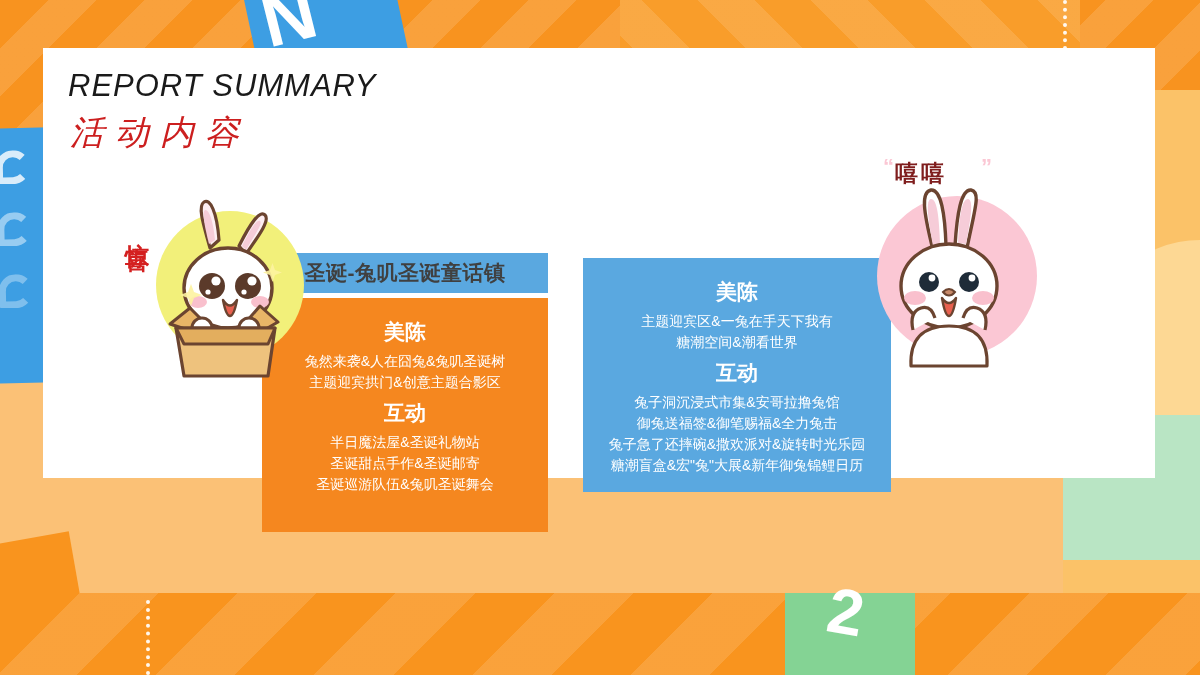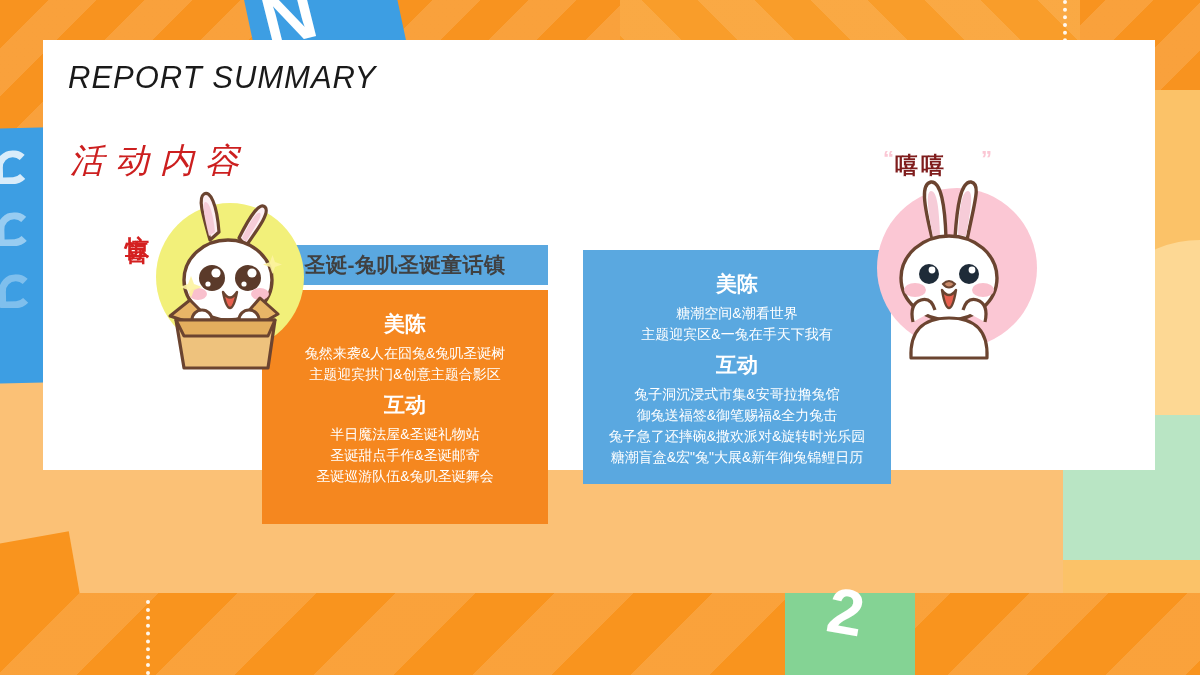--- a/index.html
+++ b/index.html
@@ -117,40 +117,39 @@
     top: 0; width: 0;
     border-left: 4px dotted rgba(255,255,255,0.92);
   }
   .dotted-v.d1 { left: 1063px; top: 0;   height: 96px; }
   .dotted-v.d2 { left: 1148px; top: 170px; height: 70px; border-left-style: dotted; }
   .dotted-v.d3 { left: 146px; top: 600px; height: 75px; }
 
   
   #panel {
     position: absolute;
-    left: 43px; top: 40px;
+    left: 43px; top: 48px;
     width: 1112px; height: 430px;
     background: #ffffff;
   }
 
   
   .heading-en {
     position: absolute; left: 25px; top: 20px;
     font-size: 31px; font-style: italic; font-weight: 400;
     letter-spacing: 1px; color: #1a1a1a;
     font-family: "Liberation Sans", sans-serif;
     white-space: nowrap;
   }
   .heading-cn {
     position: absolute; left: 27px; top: 62px;
     font-size: 34px; font-style: italic; font-weight: 400;
     letter-spacing: 11px; color: #cc1f1f;
     font-family: "Liberation Sans", "DejaVu Sans", sans-serif;
     white-space: nowrap;
-    margin-top: 36px;
   }
 
   
   .card { position: absolute; }
   .card-header {
     height: 40px;
     display: flex; align-items: center; justify-content: center;
     color: #404040; font-size: 21px; font-weight: 700;
     letter-spacing: 0.5px; white-space: nowrap;
     font-family: "Liberation Sans", "DejaVu Sans", sans-serif;
@@ -266,22 +265,22 @@
         <div class="sect-title">互动</div>
         <div class="sect-line">半日魔法屋&amp;圣诞礼物站</div>
         <div class="sect-line">圣诞甜点手作&amp;圣诞邮寄</div>
         <div class="sect-line">圣诞巡游队伍&amp;兔叽圣诞舞会</div>
       </div>
     </div>
 
     <div class="card" id="card-right">
       <div class="card-body">
         <div class="sect-title">美陈</div>
+        <div class="sect-line">主题迎宾区&amp;一兔在手天下我有</div>
         <div class="sect-line">糖潮空间&amp;潮看世界</div>
-        <div class="sect-line">主题迎宾区&amp;一兔在手天下我有</div>
         <div class="sect-title">互动</div>
         <div class="sect-line">兔子洞沉浸式市集&amp;安哥拉撸兔馆</div>
         <div class="sect-line">御兔送福签&amp;御笔赐福&amp;全力兔击</div>
         <div class="sect-line">兔子急了还摔碗&amp;撒欢派对&amp;旋转时光乐园</div>
         <div class="sect-line">糖潮盲盒&amp;宏"兔"大展&amp;新年御兔锦鲤日历</div>
       </div>
     </div>
 
     <div class="mascot" id="mascot-left">
       <div class="circle-yellow"></div>

